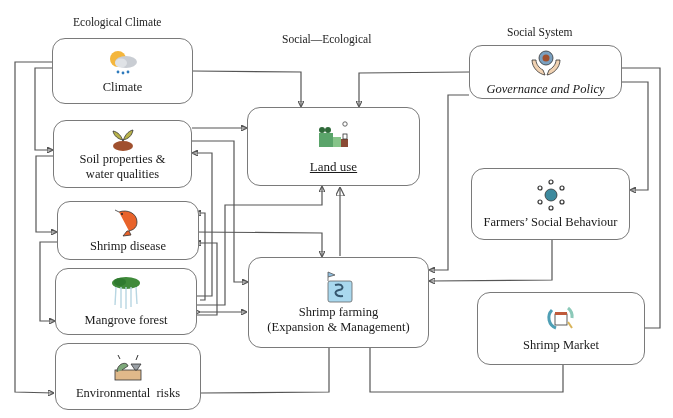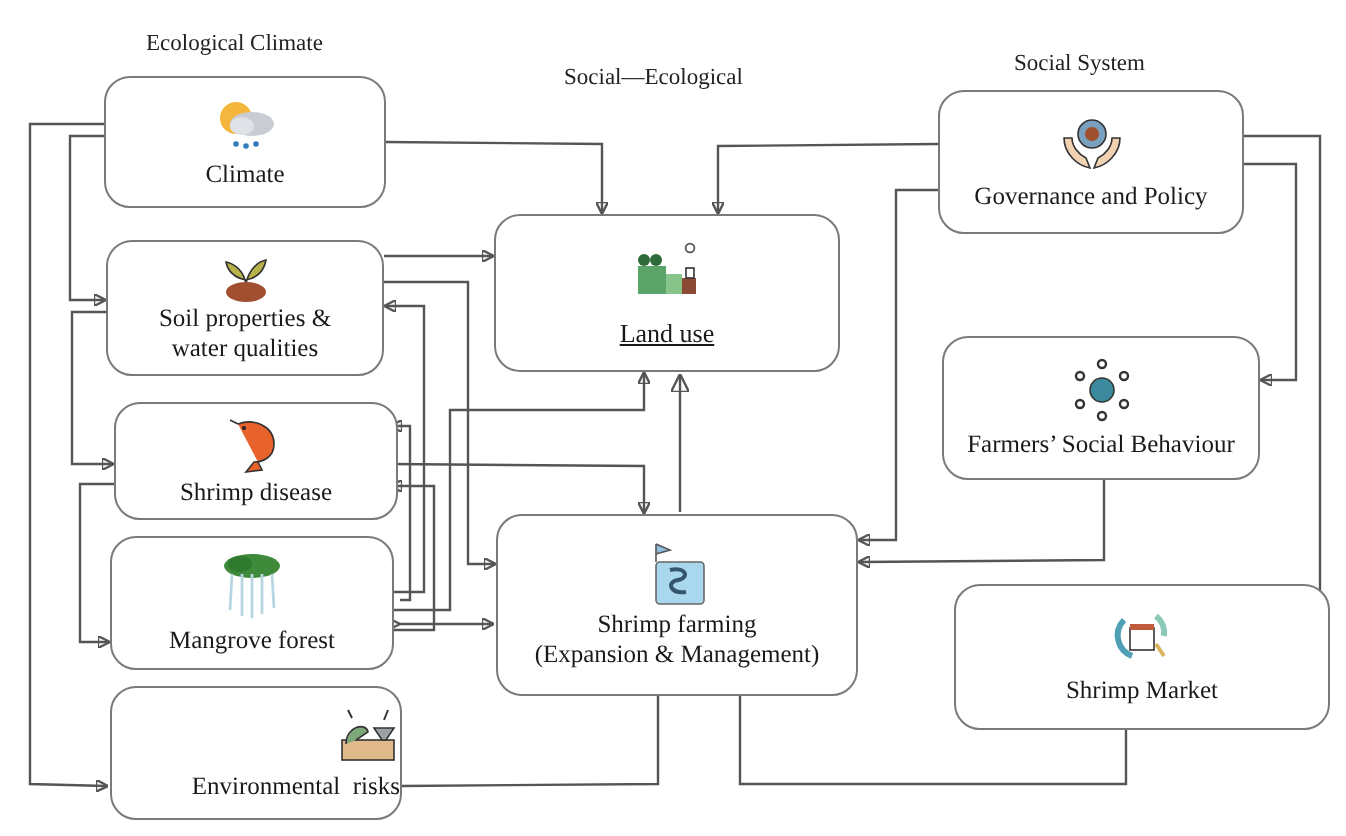--- a/index.html
+++ b/index.html
@@ -109,21 +109,21 @@
       <line x1="6" y1="12" x2="5" y2="30"></line>
         <line x1="11" y1="12" x2="11" y2="33"></line>
       <line x1="16" y1="12" x2="16" y2="34"></line>
         <line x1="21" y1="12" x2="21" y2="32"></line>
         <line x1="26" y1="12" x2="27" y2="29"></line>
     </g>
   </svg>
   <div class="label" style="margin-top:2px;">Mangrove forest</div>
 </div>
 
-<div class="box" style="left:55px;top:343px;width:146px;height:67px;align-items:flex-end;">
+<div class="box" style="left:55px;top:343px;width:146px;height:67px;">
   <svg class="icon" width="32" height="30" viewBox="0 0 32 30">
     <rect x="3" y="18" width="26" height="10" fill="#e0b98a" stroke="#333" stroke-width="0.8"></rect>
     <path d="M5,20 C5,11 15,9 16,14 L10,18" fill="#7da87a" stroke="#333" stroke-width="0.8"></path>
     <path d="M19,12 L29,12 L25,18 L23,18 Z" fill="#9aa0a6" stroke="#333" stroke-width="0.8"></path>
     <line x1="6" y1="3" x2="8" y2="7" stroke="#333"></line>
       <line x1="26" y1="3" x2="24" y2="8" stroke="#333"></line>
   </svg>
   <div class="label" style="margin-top:4px;white-space:pre;">Environmental  risks</div>
 </div>
 
@@ -143,21 +143,21 @@
 <div class="box" style="left:248px;top:257px;width:181px;height:91px;">
   <svg class="icon" width="32" height="32" viewBox="0 0 32 32">
     <path d="M5,1 L5,10 M5,1 L12,4 L5,6" fill="#8fbfe0" stroke="#555" stroke-width="0.8"></path>
     <rect x="5" y="10" width="24" height="21" rx="2" fill="#a9d8ee" stroke="#666" stroke-width="0.8"></rect>
     <path d="M12,14 C20,12 22,18 16,19 C10,20 12,26 20,25" fill="none" stroke="#35566e" stroke-width="2"></path>
   </svg>
   <div class="label" style="white-space:pre;margin-top:2px;">Shrimp farming
 (Expansion &amp; Management)</div>
 </div>
 
-<div class="box" style="left:469px;top:45px;width:153px;height:72px;">
+<div class="box" style="left:469px;top:45px;width:153px;height:54px;font-style:italic;">
   <svg class="icon" width="34" height="30" viewBox="0 0 34 30">
     <circle cx="17" cy="10" r="7" fill="#7aa0c0" stroke="#333" stroke-width="0.8"></circle>
     <circle cx="17" cy="10" r="3.5" fill="#a0502e"></circle>
     <path d="M3,12 C3,20 10,26 16,27 L14,22 C10,20 7,16 7,12 Z" fill="#f1d2b2" stroke="#333" stroke-width="0.8"></path>
     <path d="M31,12 C31,20 24,26 18,27 L20,22 C24,20 27,16 27,12 Z" fill="#f1d2b2" stroke="#333" stroke-width="0.8"></path>
   </svg>
   <div class="label" style="margin-top:4px;">Governance and Policy</div>
 </div>
 
 <div class="box" style="left:471px;top:168px;width:159px;height:72px;">
@@ -168,21 +168,21 @@
         <circle cx="16" cy="29" r="2"></circle>
       <circle cx="5" cy="9" r="2"></circle>
         <circle cx="27" cy="9" r="2"></circle>
       <circle cx="5" cy="23" r="2"></circle>
         <circle cx="27" cy="23" r="2"></circle>
     </g>
   </svg>
   <div class="label" style="margin-top:4px;">Farmers’ Social Behaviour</div>
 </div>
 
-<div class="box" style="left:477px;top:292px;width:188px;height:73px;">
+<div class="box" style="left:477px;top:292px;width:168px;height:73px;">
   <svg class="icon" width="30" height="28" viewBox="0 0 30 28">
     <path d="M6,6 A11,11 0 0 0 10,24" fill="none" stroke="#4f9fb5" stroke-width="3"></path>
     <path d="M22,4 A11,11 0 0 1 26,14" fill="none" stroke="#8cc9b9" stroke-width="3"></path>
     <rect x="9" y="10" width="12" height="11" fill="#fff" stroke="#333" stroke-width="0.8"></rect>
     <rect x="9" y="8" width="12" height="3" fill="#c05a3a"></rect>
     <path d="M22,18 L26,24" stroke="#d9b45a" stroke-width="2"></path>
   </svg>
   <div class="label" style="margin-top:6px;">Shrimp Market</div>
 </div>
 

